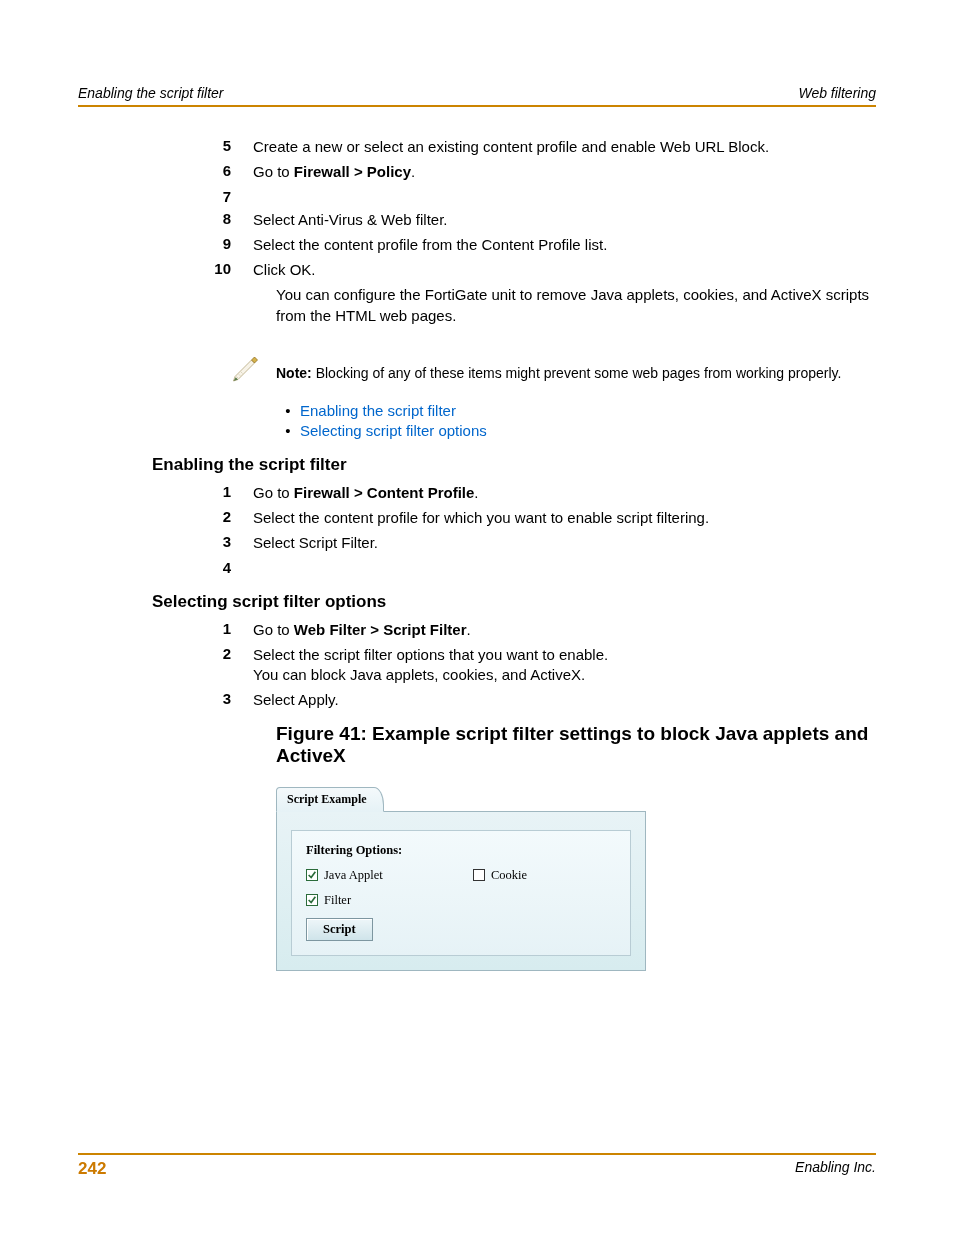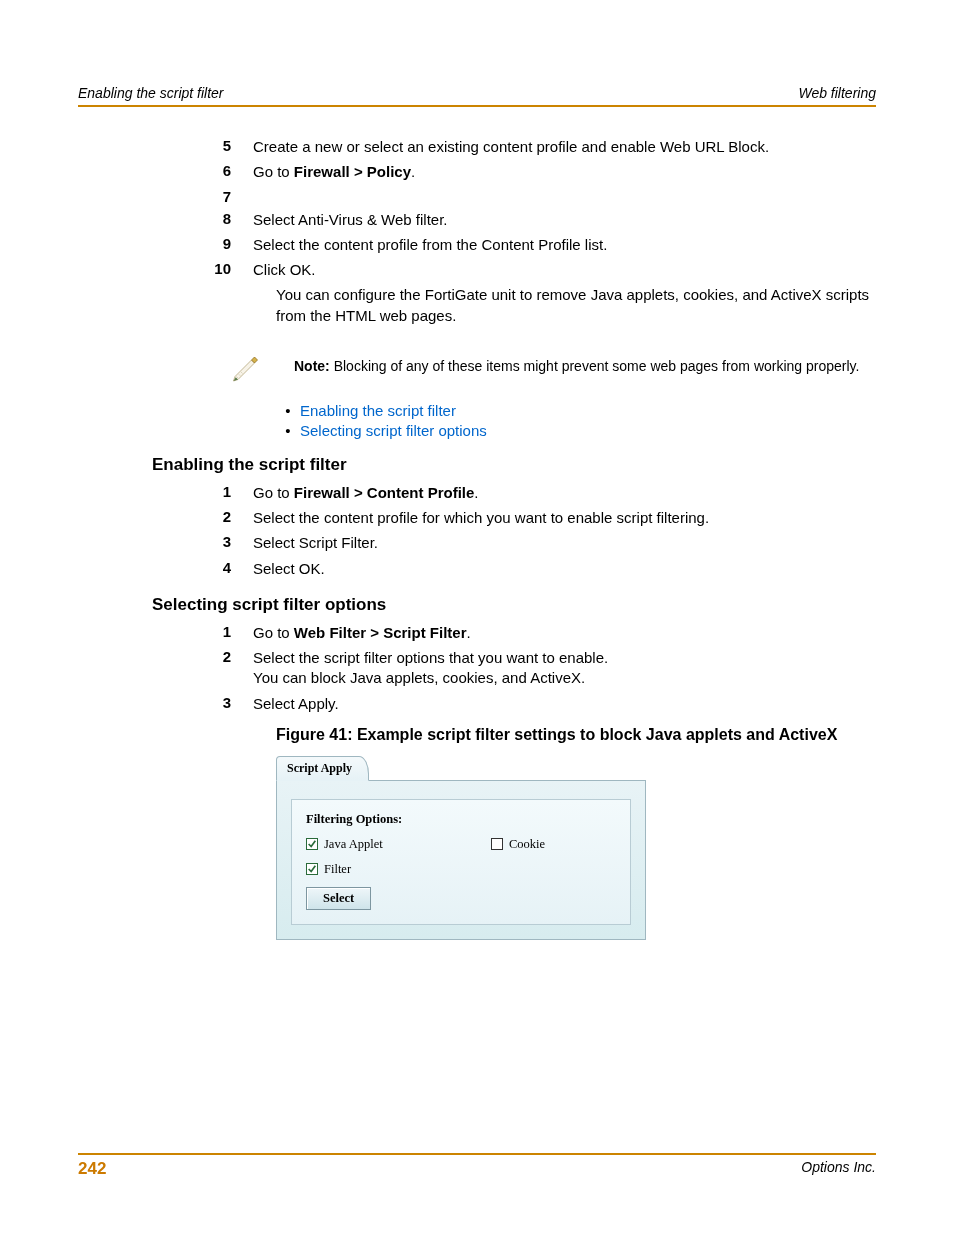--- a/index.html
+++ b/index.html
@@ -14,43 +14,43 @@
   }
   .page { padding: 85px 78px 60px 78px; position: relative; min-height: 1235px;}
   .hdr { display: flex; justify-content: space-between; font-style: italic; font-size: 14px; }
   hr.rule { border: none; border-top: 2px solid #cc8400; margin: 4px 0 30px 0; }
   .step { display: flex; margin: 5px 0; }
   .step-num { width: 175px; text-align: right; font-weight: bold; padding-right: 22px; flex-shrink:0;}
   .step-txt { flex: 1; line-height: 1.35;}
   .step-txt b { font-weight: bold; }
   h1.main { color: #cc7a00; font-size: 26px; font-weight: bold; margin: 40px 0 12px 24px; }
   .intro { margin-left: 198px; line-height: 1.35; margin-bottom: 18px;}
-  .note-row { display: flex; align-items: center; margin-bottom: 18px; gap: 18px;}
+  .note-row { display: flex; align-items: flex-end; margin-bottom: 18px;}
   .note-icon { width: 198px; display:flex; justify-content:center; padding-left: 140px; padding-top:4px;}
   .note-icon svg { width: 36px; height: 36px; }
   .note-txt { flex:1; font-size: 14px; line-height:1.4; padding-top:6px;}
   .bullets { margin-left: 198px; margin-bottom: 12px;}
   .bullets .brow { margin: 3px 0; }
   .bullets .brow::before { content: "•"; display:inline-block; width: 24px; text-align:center;}
   .bullets a { color: #0066cc; text-decoration: none; }
   h2.sub { font-size: 17px; font-weight: bold; margin: 16px 0 8px 74px; }
-  .figcap { margin-left: 198px; font-weight: bold; font-size: 16px; margin-top: 12px; margin-bottom: 8px;}
+  .figcap { margin-left: 198px; font-weight: bold; font-size: 19px; margin-top: 12px; margin-bottom: 16px;}
   
   .ui { margin-left: 198px; width: 370px; }
   .tabbar { position: relative; height: 28px; }
   .tab { position:absolute; left:0; bottom:-1px; background: linear-gradient(#f4f9fb,#e6f2f6);
          border:1px solid #9fb7c0; border-bottom:1px solid #e6f2f6;
          border-radius: 4px 10px 0 0 / 4px 18px 0 0;
          padding: 4px 16px 4px 10px; font-size: 12px; font-weight: bold; font-family: Georgia, 'Times New Roman', serif;}
   .panel { background: linear-gradient(#e8f3f6,#d7ecef); border:1px solid #9fb7c0; padding: 18px 14px 14px 14px;}
   .box { background: linear-gradient(#f3fafc, #e6f2f6); border:1px solid #b8ccd4; padding: 12px 14px 14px 14px;}
   .box-title{ font-weight:bold; font-size: 12.5px; font-family: Georgia, 'Times New Roman', serif; margin-bottom: 10px;}
   .opts { display:flex; font-size: 12.5px; font-family: Georgia, 'Times New Roman', serif; margin-bottom: 10px;}
   .opt { display:flex; align-items:center; gap:6px; }
-  .opt1 { width: 185px;}
+  .opt1 { width: 167px;}
   .cb { width:12px; height:12px; border:1.5px solid #2a6b3a; display:inline-flex; align-items:center; justify-content:center; background:#fff;}
   .cb.empty { border-color:#333; }
   .cb svg { width:10px; height:10px; }
   .applybtn { font-family: Georgia, 'Times New Roman', serif; font-size:12.5px; font-weight:bold;
               background: linear-gradient(#eef6f9,#cfe4ea); border:1px solid #7d96a0; padding: 3px 16px;
               box-shadow: inset 1px 1px 0 #fff; cursor:pointer;}
   .ftr { position:absolute; bottom: 56px; left:78px; right:78px;}
   hr.rule2 { border:none; border-top:2px solid #cc8400; margin: 0 0 4px 0;}
   .ftr-row { display:flex; justify-content:space-between; align-items:flex-start;}
   .pnum { color:#cc7a00; font-weight:bold; font-size: 17px;}
@@ -122,21 +122,20 @@
       <div class="step">
         <div class="step-num">2</div>
         <div class="step-txt">Select the content profile for which you want to enable script filtering.</div>
       </div>
       <div class="step">
         <div class="step-num">3</div>
         <div class="step-txt">Select Script Filter.</div>
       </div>
       <div class="step">
         <div class="step-num">4</div>
-        <div class="step-txt">Select OK.</div>
       </div>
     </div>
 
   <h2 class="sub">Selecting script filter options</h2>
   <div id="sec2steps">
       <div class="step">
         <div class="step-num">1</div>
         <div class="step-txt">Go to <b>Web Filter &gt; Script Filter</b>.</div>
       </div>
       <div class="step">
@@ -146,21 +145,21 @@
       <div class="step">
         <div class="step-num">3</div>
         <div class="step-txt">Select Apply.</div>
       </div>
     </div>
 
   <div class="figcap">Figure 41: Example script filter settings to block Java applets and ActiveX</div>
 
   <div class="ui">
     <div class="tabbar">
-      <div class="tab">Script Apply</div>
+      <div class="tab">Script Example</div>
     </div>
     <div class="panel">
       <div class="box">
         <div class="box-title">Filtering Options:</div>
         <div class="opts">
           <div class="opt opt1">
             <span class="cb">
               <svg viewBox="0 0 12 12">
                   <path d="M2 6 L5 9 L10 2" stroke="#2a6b3a" stroke-width="2" fill="none"></path>
                 </svg>
@@ -175,25 +174,25 @@
         <div class="opts">
           <div class="opt opt1">
             <span class="cb">
               <svg viewBox="0 0 12 12">
                   <path d="M2 6 L5 9 L10 2" stroke="#2a6b3a" stroke-width="2" fill="none"></path>
                 </svg>
             </span>
             <span>Filter</span>
           </div>
         </div>
-        <button class="applybtn">Select</button>
+        <button class="applybtn">Script</button>
       </div>
     </div>
   </div>
 
   <div class="ftr">
     <hr class="rule2">
     <div class="ftr-row">
       <span class="pnum">242</span>
-      <span class="comp">Options Inc.</span>
+      <span class="comp">Enabling Inc.</span>
     </div>
   </div>
 </div>
 
 </body></html>

